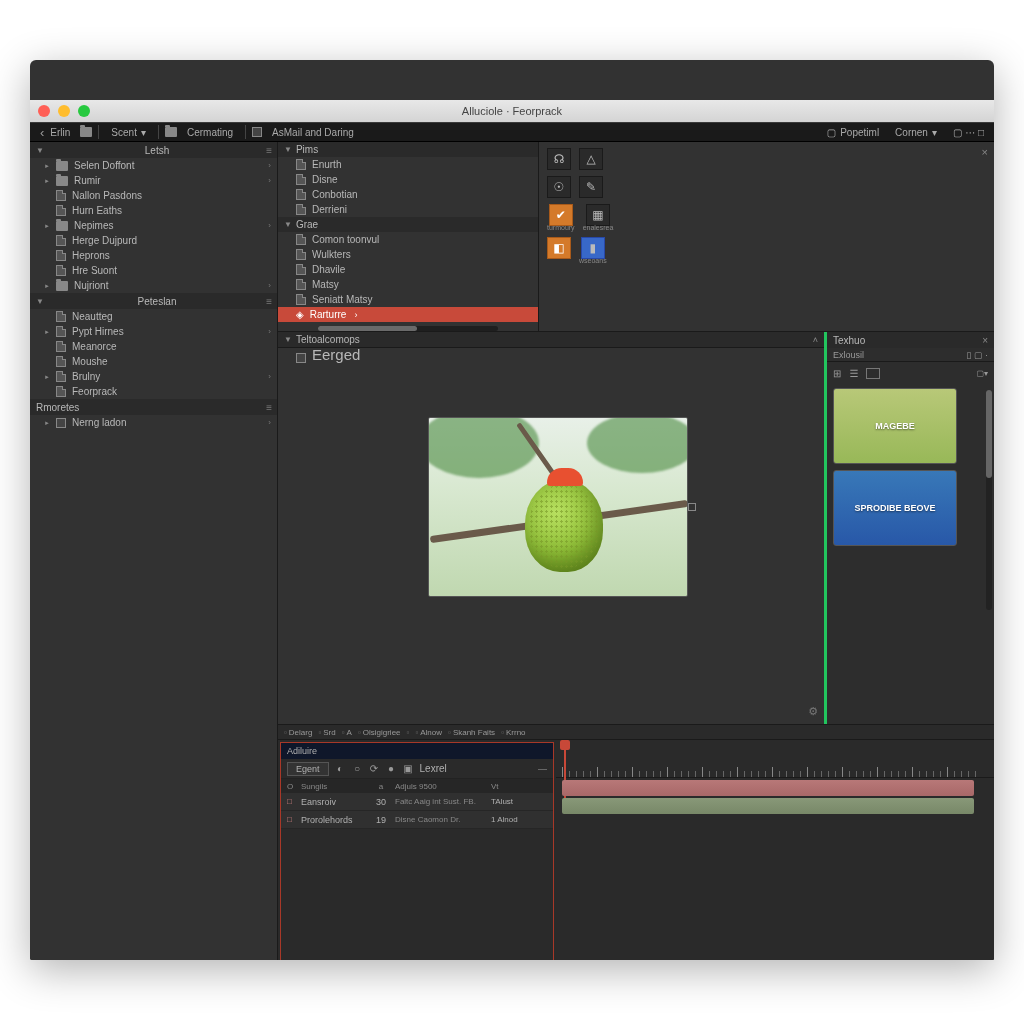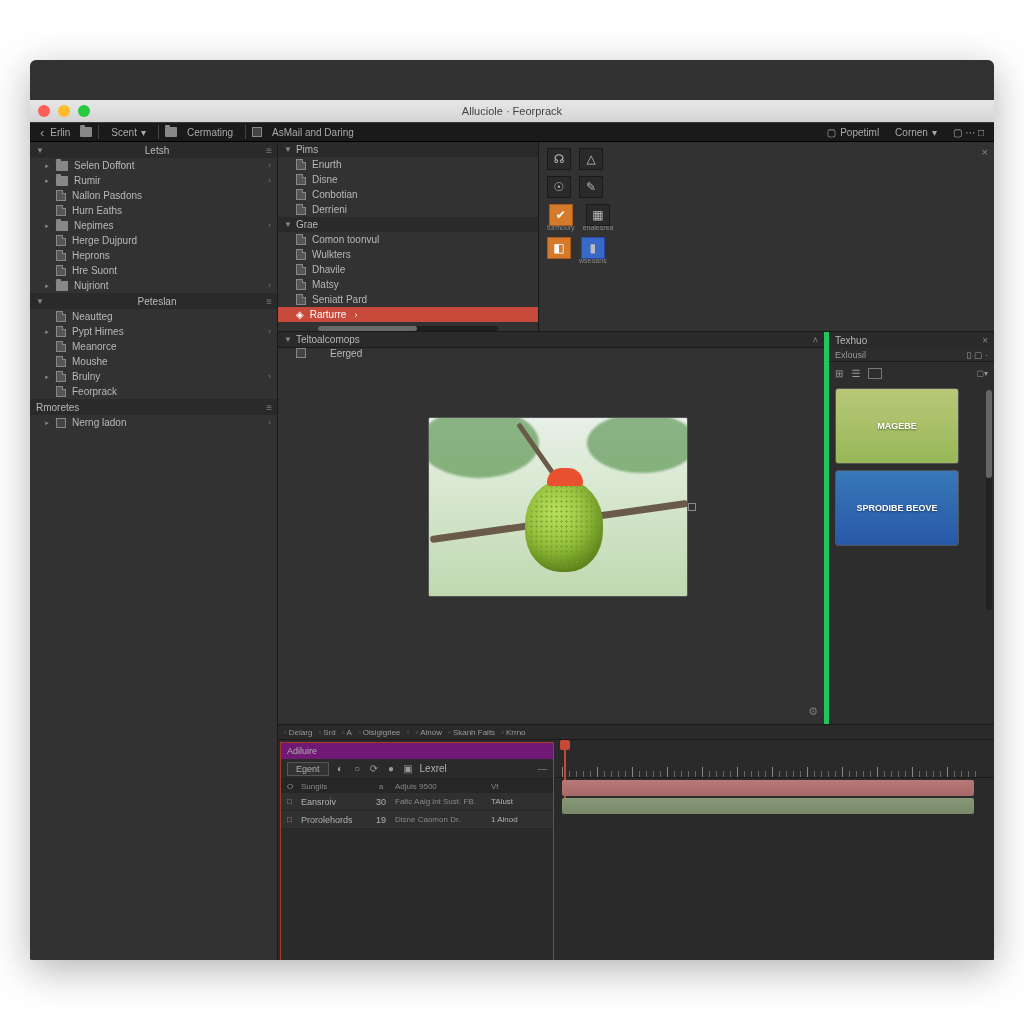--- a/index.html
+++ b/index.html
@@ -63,42 +63,42 @@
 .canvas{position:absolute;left:150px;top:54px;width:260px;height:180px;border:1px solid #555;border-radius:2px;overflow:hidden;}
 .canvas-handle{position:absolute;right:-5px;top:50%;width:8px;height:8px;border:1px solid #888;background:#323232;transform:translateY(-50%);}
 .photo{width:100%;height:100%;position:relative;background:linear-gradient(#e8f0e8 0%,#d8e8d0 40%,#c0d8b0 100%);}
 .branch{position:absolute;background:#6a5a4a;border-radius:3px;}
 .fruit{position:absolute;left:96px;top:62px;width:78px;height:92px;border-radius:48% 48% 45% 45%;background:radial-gradient(circle at 40% 35%,#b8e060,#88b830 60%,#689818);box-shadow:inset -6px -10px 20px rgba(0,0,0,0.25);}
 .fruit::before{content:"";position:absolute;inset:4px;border-radius:inherit;background-image:radial-gradient(#789828 1px,transparent 1.2px);background-size:5px 5px;opacity:.6;}
 .hat{position:absolute;left:118px;top:50px;width:36px;height:18px;background:#e85030;border-radius:18px 18px 4px 4px;}
 .leaves{position:absolute;border-radius:50%;background:rgba(60,130,50,0.55);filter:blur(1px);}
 .gear-ic{position:absolute;right:6px;bottom:6px;color:#777;font-size:11px;}
 
-.thumbs{background:#2d2d2d;border-left:5px solid #22c55e;display:flex;flex-direction:column;}
+.thumbs{background:#2d2d2d;border-left:3px solid #22c55e;display:flex;flex-direction:column;}
 .thumbs .thdr{height:16px;background:#2a2a2a;display:flex;align-items:center;justify-content:space-between;padding:0 6px;font-size:10px;color:#b8b8b8;}
 .thumbs .tsub{height:14px;font-size:9px;color:#999;padding:0 6px;display:flex;align-items:center;gap:4px;border-bottom:1px solid #1a1a1a;}
 .thumbs .ticons{height:22px;display:flex;align-items:center;gap:8px;padding:0 6px;color:#999;font-size:10px;}
 .thumbs .ticons .box{width:14px;height:11px;border:1px solid #777;}
 .thumbs-list{flex:1;overflow:hidden;padding:4px 6px;position:relative;}
 .thumb{width:124px;height:76px;border-radius:3px;margin-bottom:6px;border:1px solid #555;position:relative;display:flex;align-items:center;justify-content:center;font-size:9px;font-weight:bold;color:#fff;text-shadow:0 1px 2px rgba(0,0,0,.5);}
 .thumb.t1{background:linear-gradient(#e86a4a,#d84828);} 
 .thumb.t2{background:linear-gradient(#b8c878,#98b858);} 
 .thumb.t3{background:linear-gradient(#3878b8,#2858a8);} 
 .thumb.sel{outline:2px solid #3a9ad8;outline-offset:-1px;}
 .thumbs-scroll{position:absolute;right:2px;top:6px;width:6px;height:220px;background:#222;border-radius:3px;}
 .thumbs-scroll::after{content:"";position:absolute;top:0;left:0;width:100%;height:40%;background:#666;border-radius:3px;}
 
 
 .status{height:16px;background:#2a2a2a;border-top:1px solid #1a1a1a;border-bottom:1px solid #1a1a1a;display:flex;align-items:center;font-size:8px;color:#999;padding:0 6px;gap:6px;}
 .status .s-item{display:flex;align-items:center;gap:2px;}
 
 
 .timeline{height:260px;background:#2a2a2a;display:grid;grid-template-columns:278px 1fr;}
 .tl-left{border:1px solid #a83828;margin:2px;display:flex;flex-direction:column;font-size:9px;color:#b0b0b0;background:#2a2a2a;}
-.tl-tab{height:16px;display:flex;align-items:center;padding:0 6px;background:#701a75;}
+.tl-tab{height:16px;display:flex;align-items:center;padding:0 6px;background:#0f172a;}
 .tl-head{height:20px;display:flex;align-items:center;padding:0 6px;gap:6px;border-bottom:1px solid #222;}
 .tl-head .btn{padding:1px 8px;border:1px solid #555;background:#333;font-size:9px;}
 .tl-head .ico{width:11px;height:11px;display:flex;align-items:center;justify-content:center;color:#999;font-size:10px;}
 .tl-cols{height:14px;display:flex;align-items:center;padding:0 6px;gap:0;background:#262626;font-size:8px;color:#888;}
 .tl-cols span:nth-child(1){width:14px;}
 .tl-cols span:nth-child(2){width:66px;}
 .tl-cols span:nth-child(3){width:28px;text-align:center;}
 .tl-cols span:nth-child(4){width:96px;}
 .tl-cols span:nth-child(5){width:40px;}
 .tl-rows{flex:1;}
@@ -308,21 +308,21 @@
             <div class="row">
               <span class="icon page"></span>
               <span>Dhavile</span>
             </div>
             <div class="row">
               <span class="icon page"></span>
               <span>Matsy</span>
             </div>
             <div class="row">
               <span class="icon page"></span>
-              <span>Seniatt Pard</span>
+              <span>Seniatt Matsy</span>
             </div>
             <div class="row sel">
               <span style="color:#fff;">◈</span>
               <span>Rarturre</span>
               <span class="chev-white">›</span>
             </div>
             <div class="plist-scroll"></div>
           </div>
 
         <div class="toolgrid">
@@ -358,21 +358,21 @@
         </div>
       </div>
 
       <div class="viewer-wrap">
         <div class="viewer">
           <div class="vhdr">
             <span class="tri">▼</span>
             <span>Teltoalcomops</span>
             <span class="sml">˄</span>
           </div>
-          <div style="height:15px;display:flex;align-items:flex-start;padding-left:18px;gap:24px;font-size:10px;color:#b8b8b8;">
+          <div style="height:15px;display:flex;align-items:flex-end;padding-left:18px;gap:6px;font-size:15px;color:#b8b8b8;">
             <span class="icon sq"></span>
             <span>Eerged</span>
           </div>
           <div class="viewer-body">
             <div class="canvas">
               <div class="photo">
                 <div class="leaves" style="left:-10px;top:-10px;width:120px;height:70px;"></div>
                 <div class="leaves" style="right:-10px;top:-5px;width:110px;height:60px;"></div>
                 <div class="branch" style="left:0;top:100px;width:260px;height:7px;transform:rotate(-8deg);"></div>
                 <div class="branch" style="left:70px;top:40px;width:90px;height:5px;transform:rotate(55deg);"></div>

